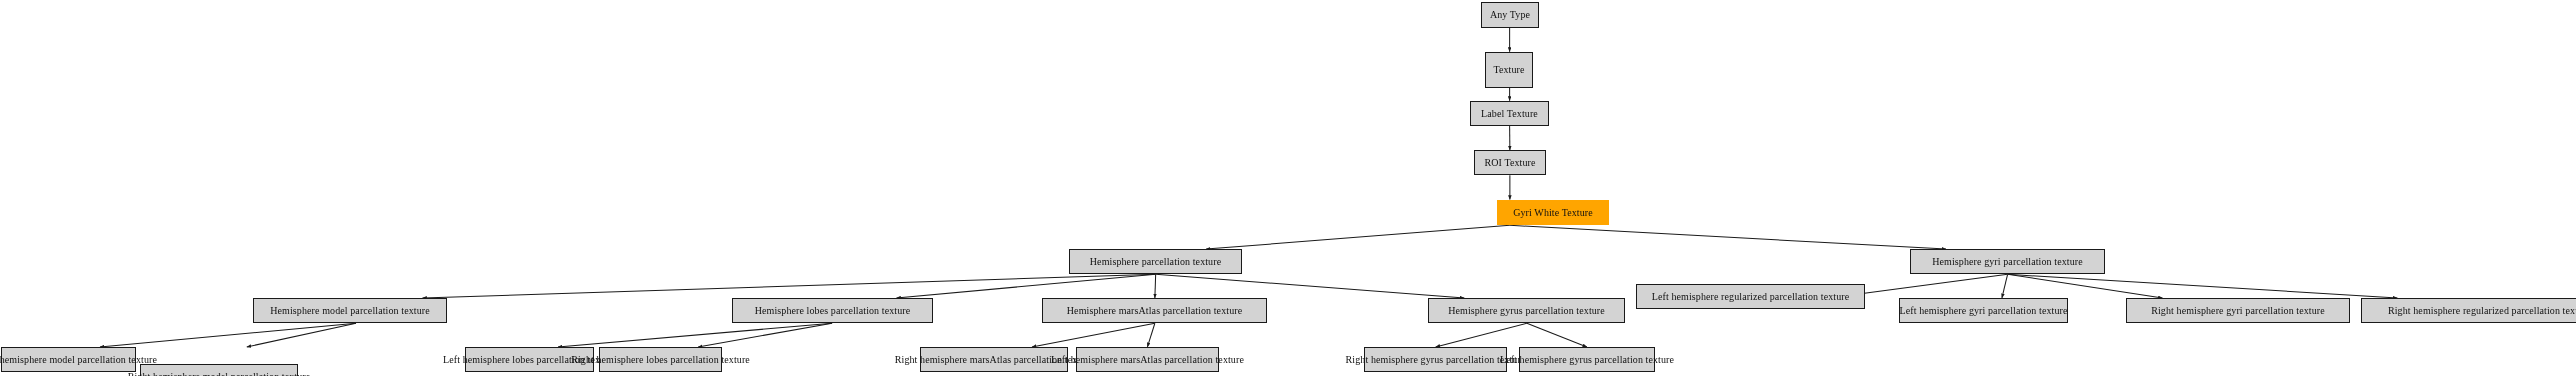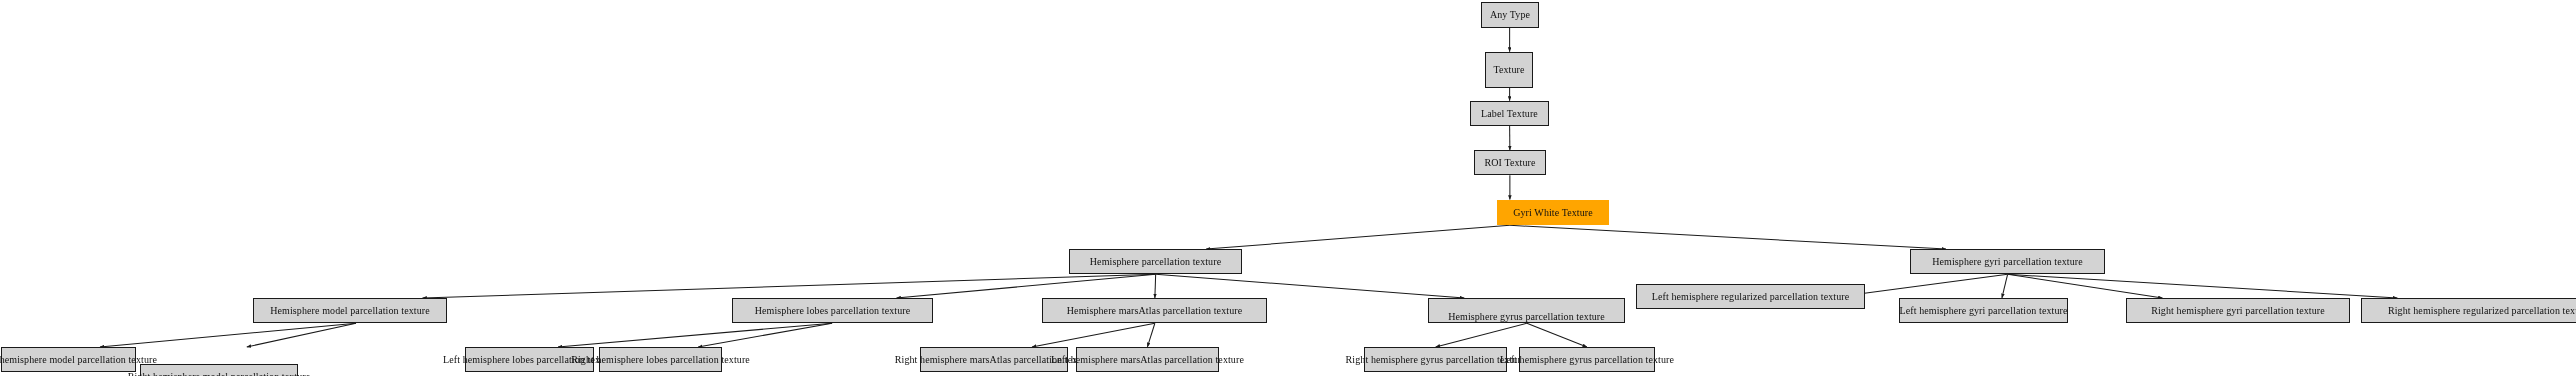--- a/index.html
+++ b/index.html
@@ -106,21 +106,21 @@
       </div>
       <div class="node" style="left: 253px; top: 298px; width: 194px; height: 25px;">
         <span class="node-label">Hemisphere model parcellation texture</span>
       </div>
       <div class="node" style="left: 732px; top: 298px; width: 201px; height: 25px;">
         <span class="node-label">Hemisphere lobes parcellation texture</span>
       </div>
       <div class="node" style="left: 1042px; top: 298px; width: 225px; height: 25px; text-align: right;">
         <span class="node-label">Hemisphere marsAtlas parcellation texture</span>
       </div>
-      <div class="node" style="left: 1428px; top: 298px; width: 197px; height: 25px; align-items: flex-end;">
+      <div class="node" style="left: 1428px; top: 298px; width: 197px; height: 25px;">
         <span class="node-label">Hemisphere gyrus parcellation texture</span>
       </div>
       <div class="node" style="left: 1636px; top: 284px; width: 229px; height: 25px;">
         <span class="node-label">Left hemisphere regularized parcellation texture</span>
       </div>
       <div class="node" style="left: 1899px; top: 298px; width: 169px; height: 25px;">
         <span class="node-label">Left hemisphere gyri parcellation texture</span>
       </div>
       <div class="node" style="left: 2126px; top: 298px; width: 224px; height: 25px;">
         <span class="node-label">Right hemisphere gyri parcellation texture</span>

